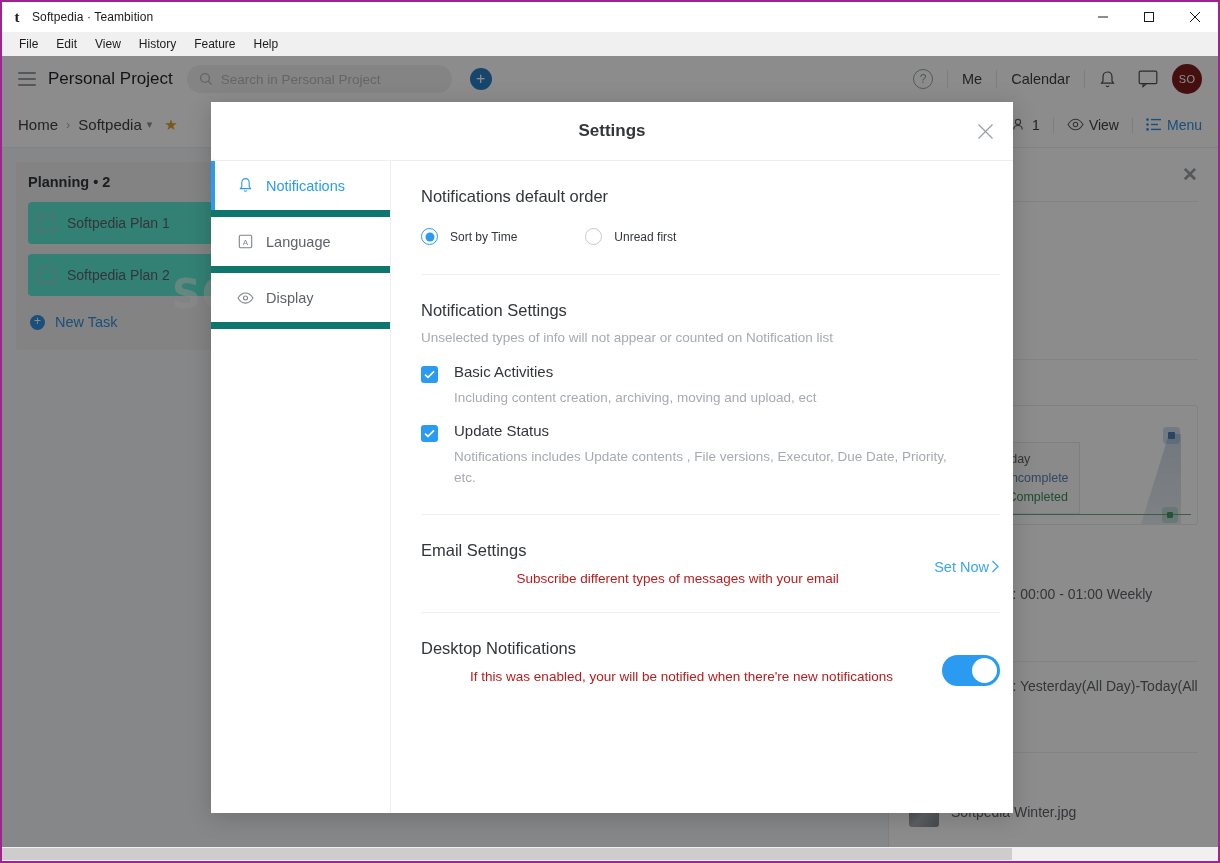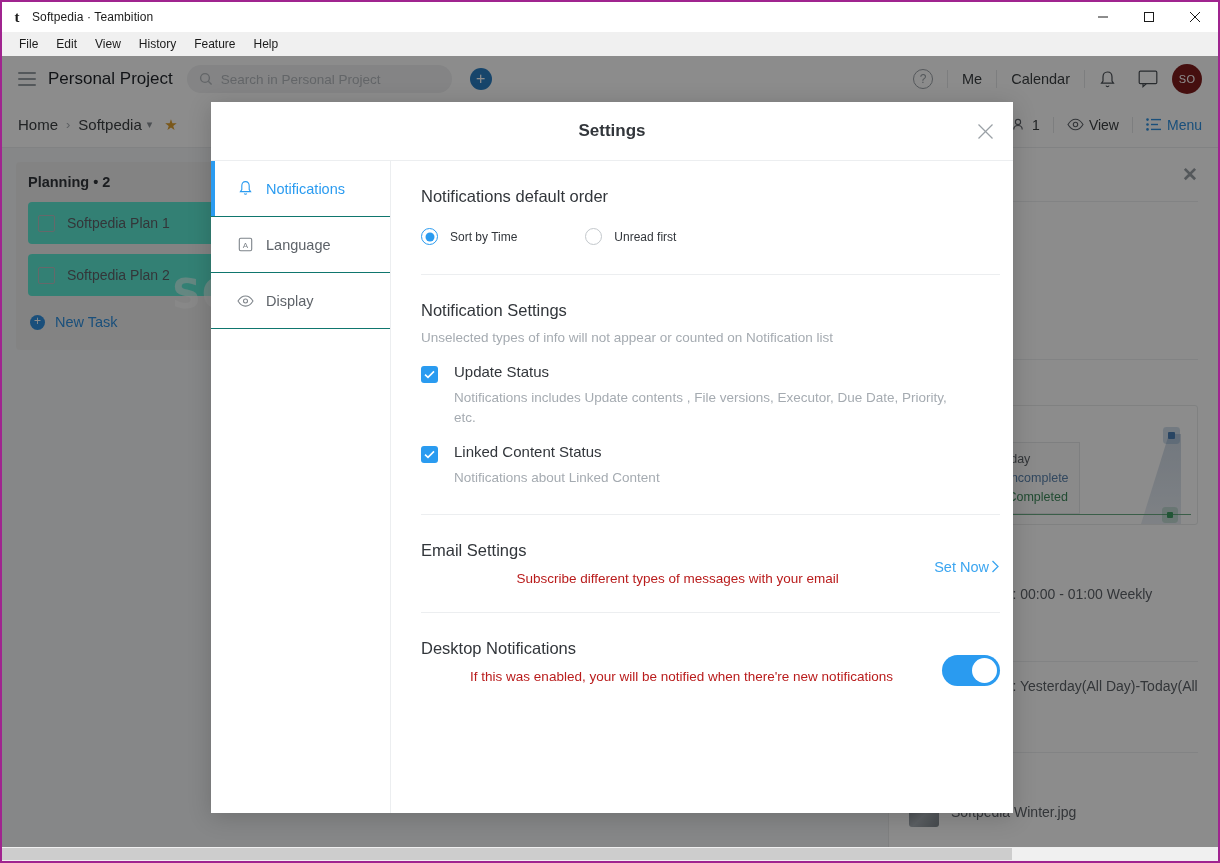--- a/index.html
+++ b/index.html
@@ -215,21 +215,21 @@
     width: 28px; height: 28px; display: flex; align-items: center;
     justify-content: center; color: #9aa0a6;
   }
   .modal-body { flex: 1; display: flex; min-height: 0; }
 
   .m-side {
     width: 180px; flex: none; border-right: 1px solid #eceef0; background: #fff;
   }
   .side-item {
     height: 56px; display: flex; align-items: center; gap: 12px;
-    padding-left: 26px; border-bottom: 1px solid #0f766e; position: relative;
+    padding-left: 26px; border-bottom: 7px solid #0f766e; position: relative;
     font-size: 14.5px; color: #5e6369;
   }
   .side-item.active { color: #2a9bf0; }
   .side-item.active::before {
     content: ""; position: absolute; left: 0; top: 0; bottom: 0; width: 4px;
     background: #2a9bf0;
   }
   .side-ic { width: 17px; display: flex; align-items: center; justify-content: center; }
 
   .m-main { flex: 1; padding: 0 13px 0 30px; overflow: hidden; }
@@ -515,33 +515,33 @@
         <div class="sec-sub">Unselected types of info will not appear or counted on Notification list</div>
 
         <div class="cb-list">
           <div class="cb-row">
             <span class="cbx">
               <svg width="11" height="9" viewBox="0 0 11 9">
                   <polyline points="1,4.6 4,7.4 10,1.4" fill="none" stroke="#fff" stroke-width="1.6"></polyline>
                 </svg>
             </span>
             <div>
-              <div class="cb-title">Update Status</div>
-              <div class="cb-desc">Notifications includes Update contents , File versions, Executor, Due Date, Priority, etc.</div>
+              <div class="cb-title">Basic Activities</div>
+              <div class="cb-desc">Including content creation, archiving, moving and upload, ect</div>
             </div>
           </div>
           <div class="cb-row">
             <span class="cbx">
               <svg width="11" height="9" viewBox="0 0 11 9">
                   <polyline points="1,4.6 4,7.4 10,1.4" fill="none" stroke="#fff" stroke-width="1.6"></polyline>
                 </svg>
             </span>
             <div>
-              <div class="cb-title">Linked Content Status</div>
-              <div class="cb-desc">Notifications about Linked Content</div>
+              <div class="cb-title">Update Status</div>
+              <div class="cb-desc">Notifications includes Update contents , File versions, Executor, Due Date, Priority, etc.</div>
             </div>
           </div>
         </div>
 
         <div class="hr" style="margin-top:26px"></div>
 
         <div class="row-block">
           <div class="rb-left">
             <div class="rb-title">Email Settings</div>
             <div class="rb-desc">Subscribe different types of messages with your email</div>

